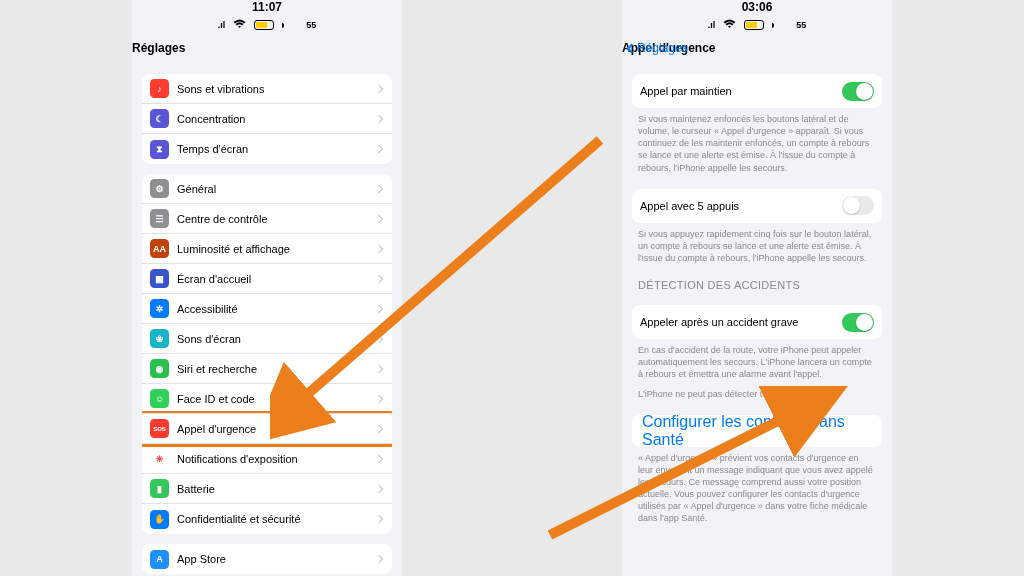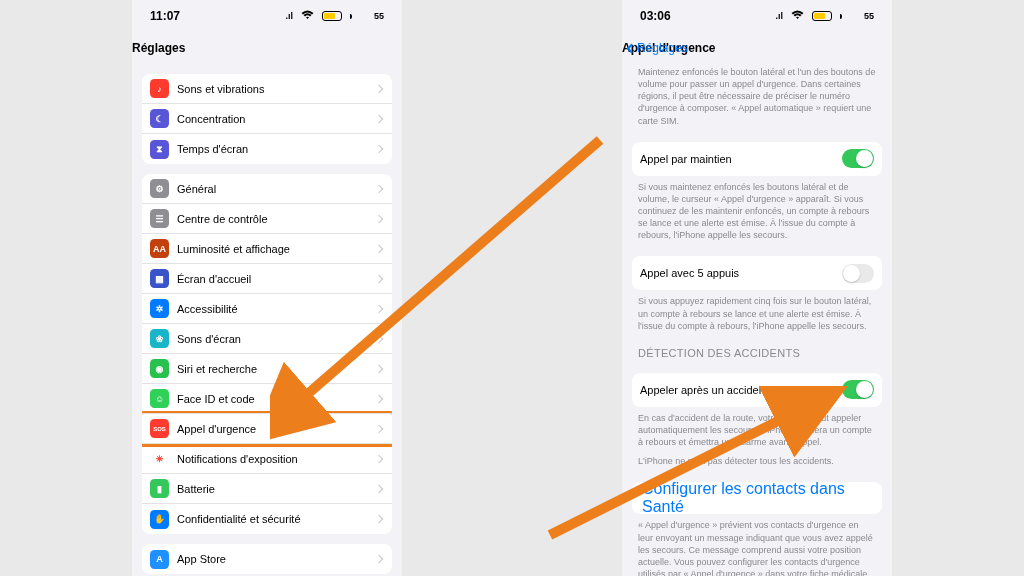--- a/index.html
+++ b/index.html
@@ -1,20 +1,20 @@
 <!DOCTYPE html>
 <html><head>
 <meta charset="utf-8">
 <style>
   *{box-sizing:border-box;margin:0;padding:0;font-family:-apple-system,Helvetica,Arial,sans-serif;}
   body{background:#e9e9e9;width:1024px;height:576px;position:relative;overflow:hidden;}
   .phone{position:absolute;top:0;width:270px;height:576px;background:#f2f2f7;overflow:hidden;}
   .phone.left{left:132px;}
   .phone.right{left:622px;}
-  .statusbar{height:32px;display:flex;align-items:center;justify-content:space-between;padding:0 18px;font-size:12px;font-weight:600;}
+  .statusbar{height:32px;display:flex;align-items:center;justify-content:space-between;padding:0 18px;font-size:12px;font-weight:600;flex-direction:column;}
   .bat{display:inline-flex;align-items:center;gap:8px;}
   .bat-box{border:1px solid #000;border-radius:3px;width:20px;height:10px;position:relative;}
   .bat-fill{position:absolute;left:1px;top:1px;bottom:1px;width:11px;background:#ffcc00;border-radius:1px;}
   .bat-nub{display:inline-block;width:2px;height:5px;background:#000;border-radius:0 2px 2px 0;}
   .bat-pct{font-size:9px;font-weight:600;margin-left:14px;}
   .nav{height:32px;display:flex;align-items:center;justify-content:flex-start;position:relative;}
   .nav-title{font-size:12px;font-weight:600;}
   .nav-back{position:absolute;left:6px;display:flex;align-items:center;color:#007aff;font-size:12px;gap:2px;}
   .chev-left{width:7px;height:7px;border-left:2px solid #007aff;border-bottom:2px solid #007aff;transform:rotate(45deg);}
   .group{background:#fff;margin:10px 10px 0 10px;border-radius:8px;overflow:hidden;}
@@ -164,21 +164,20 @@
     </span>
   </div>
   <div class="nav">
     <span class="nav-back">
       <span class="chev-left"></span>
       <span>Réglages</span>
     </span>
     <span class="nav-title">Appel d'urgence</span>
   </div>
 
-  <div class="foot" style="padding-top:2px;">Maintenez enfoncés le bouton latéral et l'un des boutons de volume pour passer un appel d'urgence. Dans certaines régions, il peut être nécessaire de préciser le numéro d'urgence à composer. « Appel automatique » requiert une carte SIM.</div>
 
   <div class="group">
     <div class="row big">
       <span>Appel par maintien</span>
       <span class="toggle on">
           <span class="knob"></span>
         </span>
     </div>
   </div>
   <div class="foot">Si vous maintenez enfoncés les boutons latéral et de volume, le curseur « Appel d'urgence » apparaît. Si vous continuez de les maintenir enfoncés, un compte à rebours se lance et une alerte est émise. À l'issue du compte à rebours, l'iPhone appelle les secours.</div>

